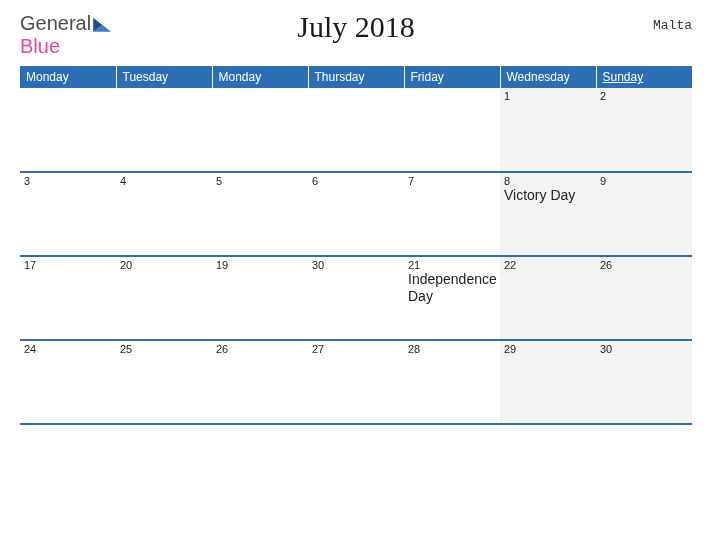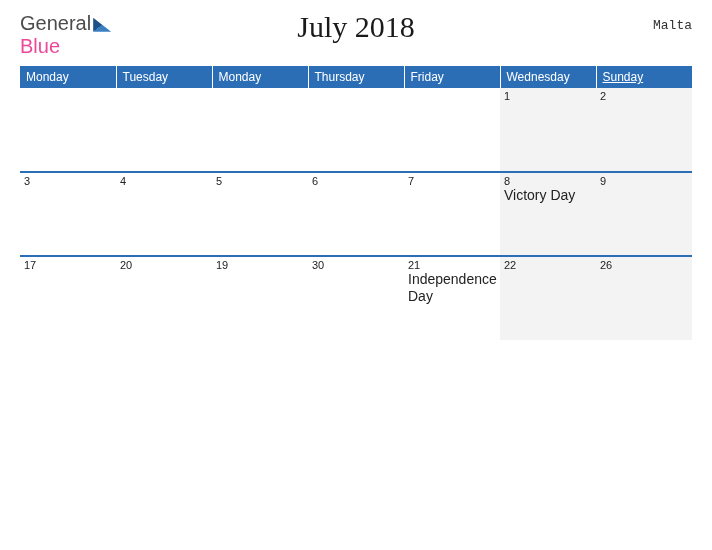--- a/index.html
+++ b/index.html
@@ -158,14 +158,37 @@
           <span class="daynum">21</span>
           <span class="event">Independence Day</span>
         </td>
         <td class="weekend">
           <span class="daynum">22</span>
         </td>
         <td class="weekend">
           <span class="daynum">26</span>
         </td>
       </tr>
+      <tr class="lastweek">
+        <td>
+          <span class="daynum">24</span>
+        </td>
+        <td>
+          <span class="daynum">25</span>
+        </td>
+        <td>
+          <span class="daynum">26</span>
+        </td>
+        <td>
+          <span class="daynum">27</span>
+        </td>
+        <td>
+          <span class="daynum">28</span>
+        </td>
+        <td class="weekend">
+          <span class="daynum">29</span>
+        </td>
+        <td class="weekend">
+          <span class="daynum">30</span>
+        </td>
+      </tr>
     </tbody>
 </table>
 
 </body></html>

